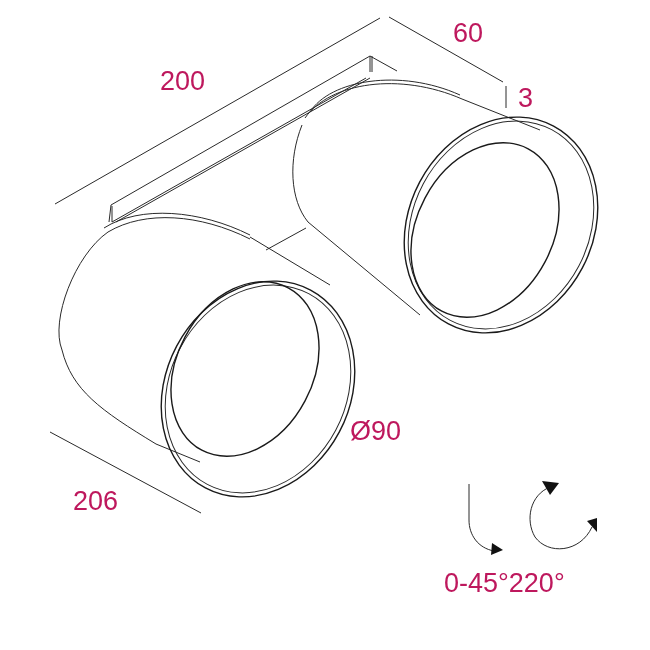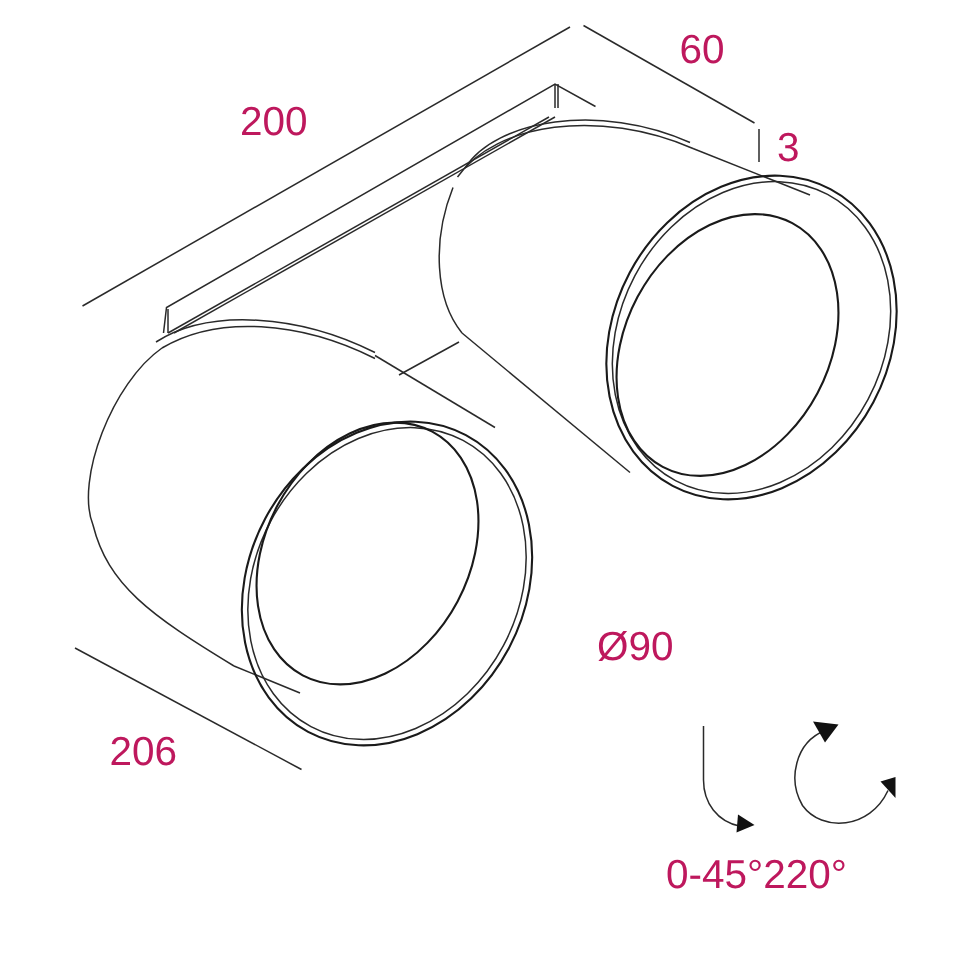--- a/index.html
+++ b/index.html
@@ -72,14 +72,14 @@
     <path class="ln" d="M550,487 C530,495 525,520 535,537 C548,555 580,553 592,527"></path>
     <polygon points="542,481 559,483 550,495" fill="#111"></polygon>
     <polygon points="587,521 597,518 597,532" fill="#111"></polygon>
   </g>
 </svg>
 
 <div class="label" style="left:160px; top:68px;">200</div>
 <div class="label" style="left:453px; top:20px;">60</div>
 <div class="label" style="left:518px; top:85px;">3</div>
 <div class="label" style="left:73px; top:488px;">206</div>
-<div class="label" style="left:350px; top:418px;margin-left:48px;">Ø90</div>
+<div class="label" style="left:350px; top:418px;">Ø90</div>
 <div class="label" style="left:444px; top:570px;">0-45°220°</div>
 
 </body></html>

